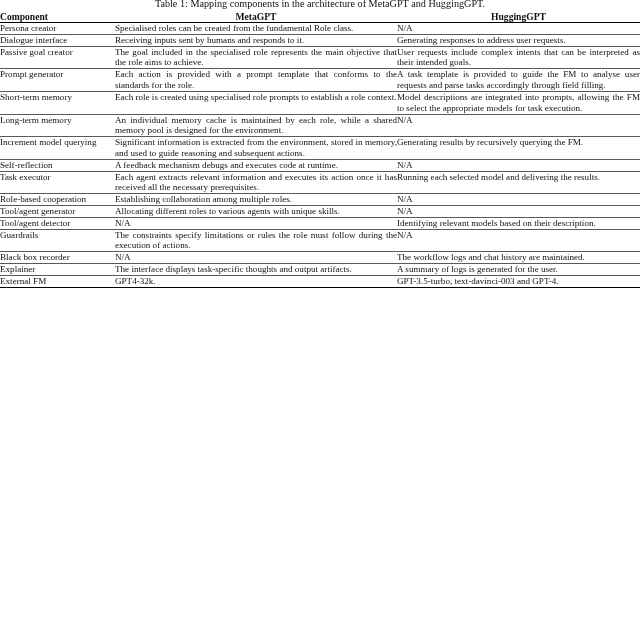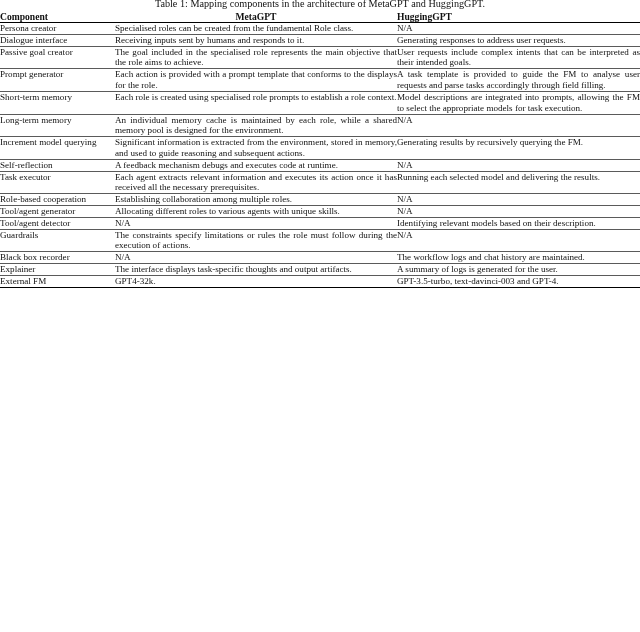--- a/index.html
+++ b/index.html
@@ -56,21 +56,21 @@
     border-top: 1.0px solid #000;
   }
 
   th.hd {
     font-weight: bold;
     font-size: 9.6px;
     padding: 4px 0 5px 0;
   }
   th.hd-a { text-align: left; padding-left: 5px; }
   th.hd-b { text-align: center; font-family: Liberation Serif, serif; }
-  th.hd-c { text-align: left; }
+  th.hd-c { text-align: center; }
 
   td.cell {
     padding: 3.5px 0 4px 0;
     line-height: 1.19;
   }
   td.cell-a {
     padding-left: 5px;
     padding-right: 6px;
     text-align: left;
     hyphens: none;
@@ -117,21 +117,21 @@
           <td class="cell cell-b">Receiving inputs sent by humans and responds to it.</td>
           <td class="cell cell-c">Generating responses to address user requests.</td>
         </tr>
         <tr class="row">
           <td class="cell cell-a">Passive goal creator</td>
           <td class="cell cell-b">The goal included in the specialised role represents the main objective that the role aims to achieve.</td>
           <td class="cell cell-c">User requests include complex intents that can be interpreted as their intended goals.</td>
         </tr>
         <tr class="row">
           <td class="cell cell-a">Prompt generator</td>
-          <td class="cell cell-b">Each action is provided with a prompt template that conforms to the displays for the role.</td>
+          <td class="cell cell-b">Each action is provided with a prompt template that conforms to the standards for the role.</td>
           <td class="cell cell-c">A task template is provided to guide the FM to analyse user requests and parse tasks accordingly through field filling.</td>
         </tr>
         <tr class="row">
           <td class="cell cell-a">Short-term memory</td>
           <td class="cell cell-b">Each role is created using specialised role prompts to establish a role context.</td>
           <td class="cell cell-c">Model descriptions are integrated into prompts, allowing the FM to select the appropriate models for task execution.</td>
         </tr>
         <tr class="row">
           <td class="cell cell-a">Long-term memory</td>
           <td class="cell cell-b">An individual memory cache is maintained by each role, while a shared memory pool is designed for the environment.</td>

